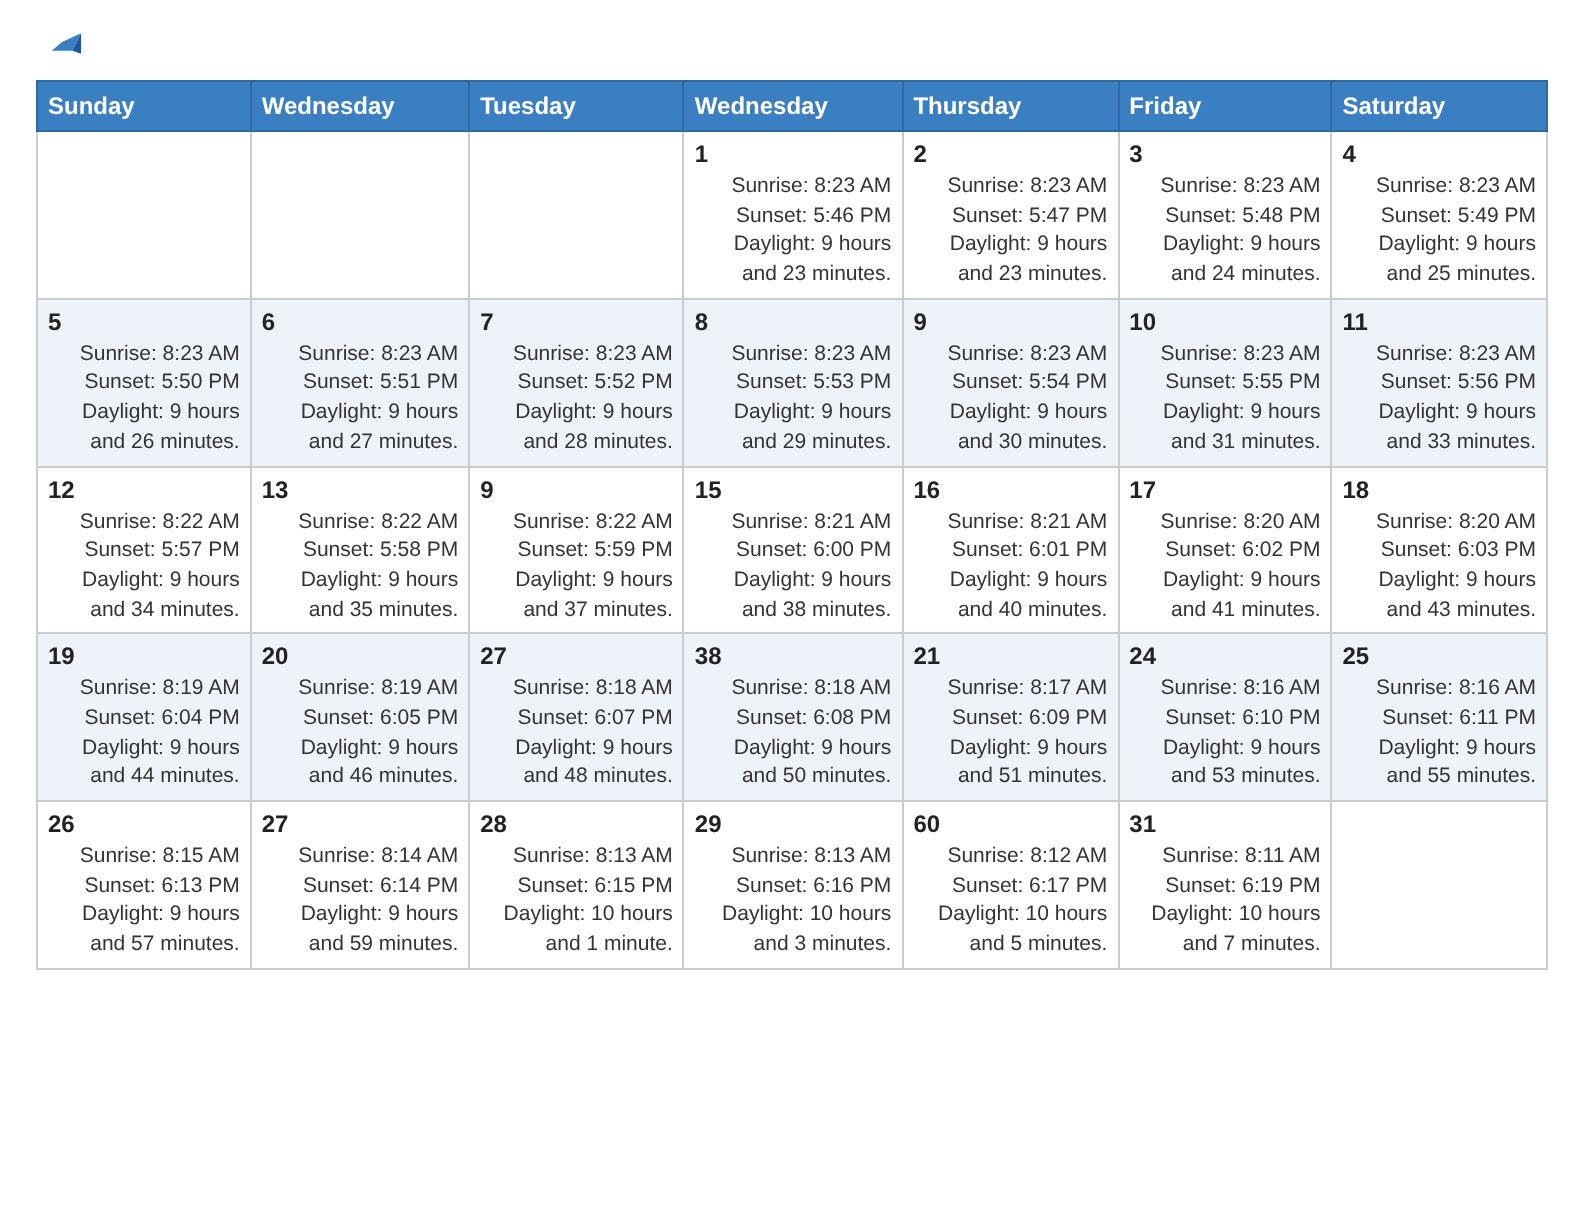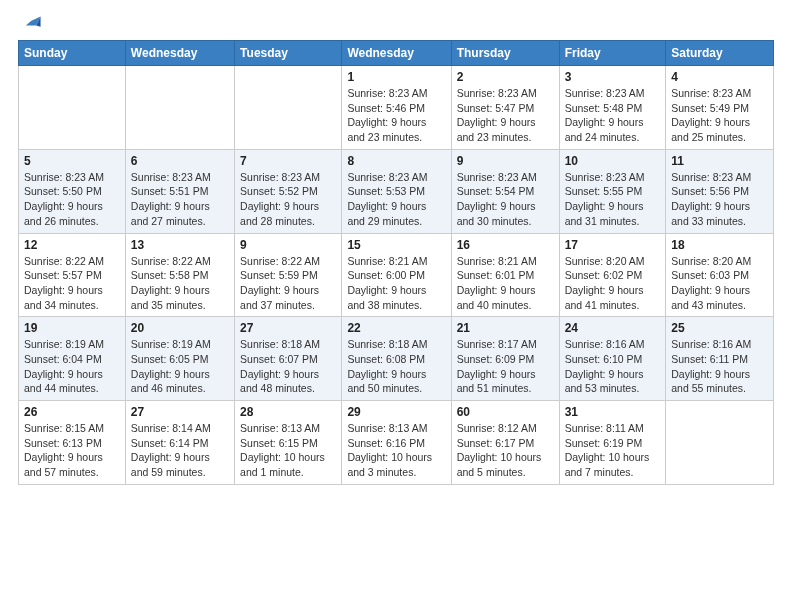--- a/index.html
+++ b/index.html
@@ -92,20 +92,21 @@
       font-size: 12px;
       font-weight: bold;
       color: #222;
       margin-bottom: 2px;
       display: block;
     }
     .day-info {
       color: #333;
       font-size: 10.5px;
       line-height: 1.4;
+      text-align: right;
     }
     .empty-cell {
       background: #fff !important;
     }
     .calendar tbody tr:nth-child(odd) td {
       background: #fff;
     }
     .calendar tbody tr:nth-child(even) td {
       background: #eef3fa;
     }
@@ -232,21 +233,21 @@
           </td>
           <td>
             <span class="day-num">20</span>
             <div class="day-info">Sunrise: 8:19 AM<br>Sunset: 6:05 PM<br>Daylight: 9 hours and 46 minutes.</div>
           </td>
           <td>
             <span class="day-num">27</span>
             <div class="day-info">Sunrise: 8:18 AM<br>Sunset: 6:07 PM<br>Daylight: 9 hours and 48 minutes.</div>
           </td>
           <td>
-            <span class="day-num">22</span>
+            <span class="day-num">38</span>
             <div class="day-info">Sunrise: 8:18 AM<br>Sunset: 6:08 PM<br>Daylight: 9 hours and 50 minutes.</div>
           </td>
           <td>
             <span class="day-num">21</span>
             <div class="day-info">Sunrise: 8:17 AM<br>Sunset: 6:09 PM<br>Daylight: 9 hours and 51 minutes.</div>
           </td>
           <td>
             <span class="day-num">24</span>
             <div class="day-info">Sunrise: 8:16 AM<br>Sunset: 6:10 PM<br>Daylight: 9 hours and 53 minutes.</div>
           </td>

